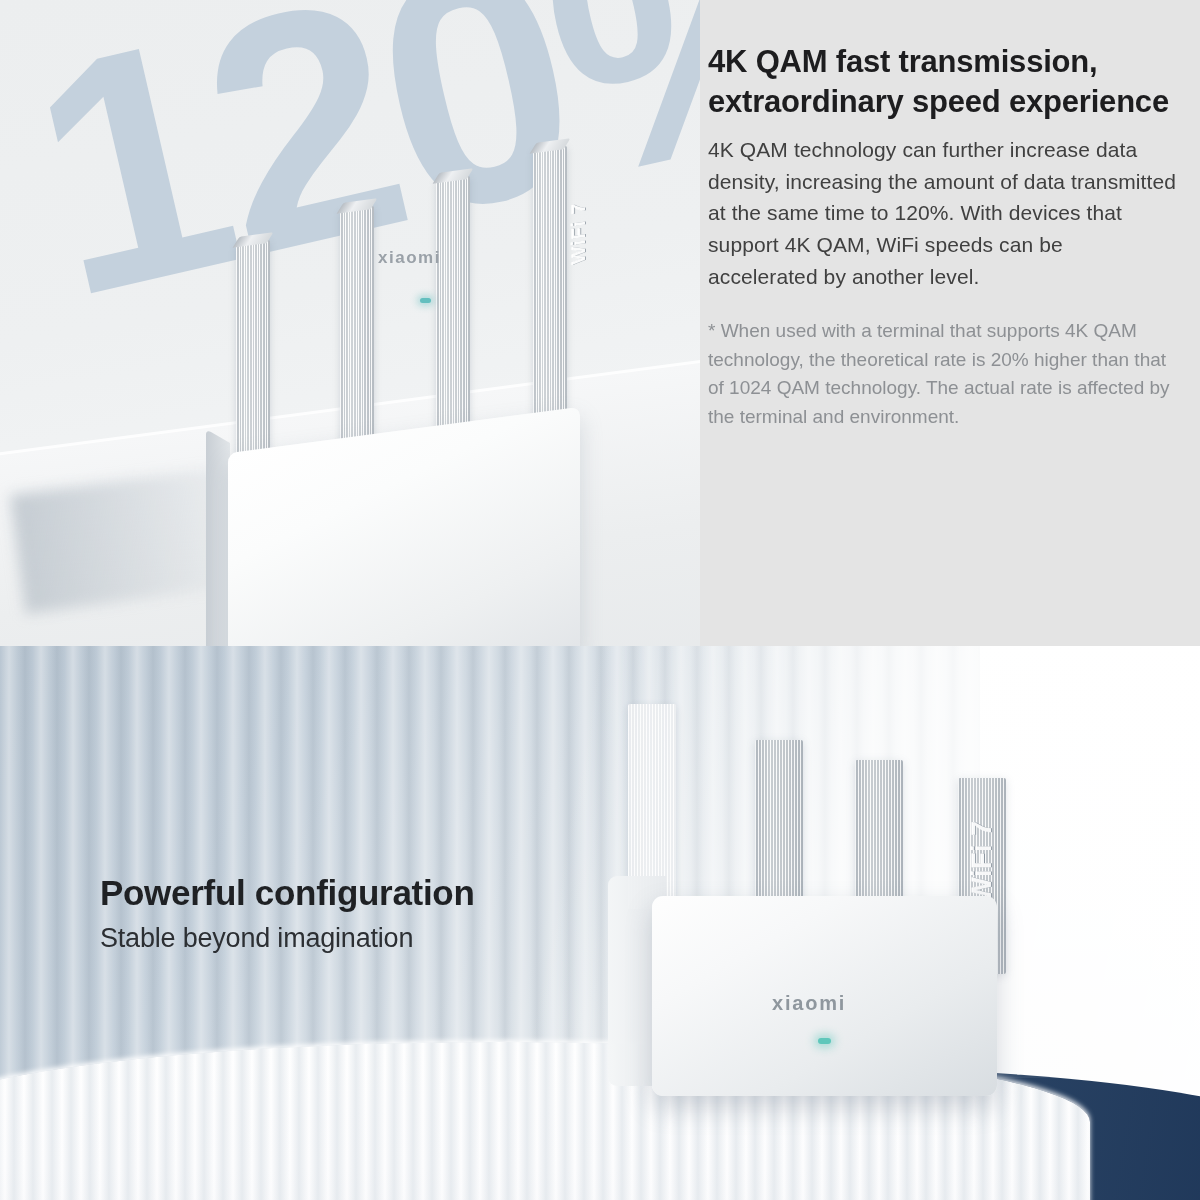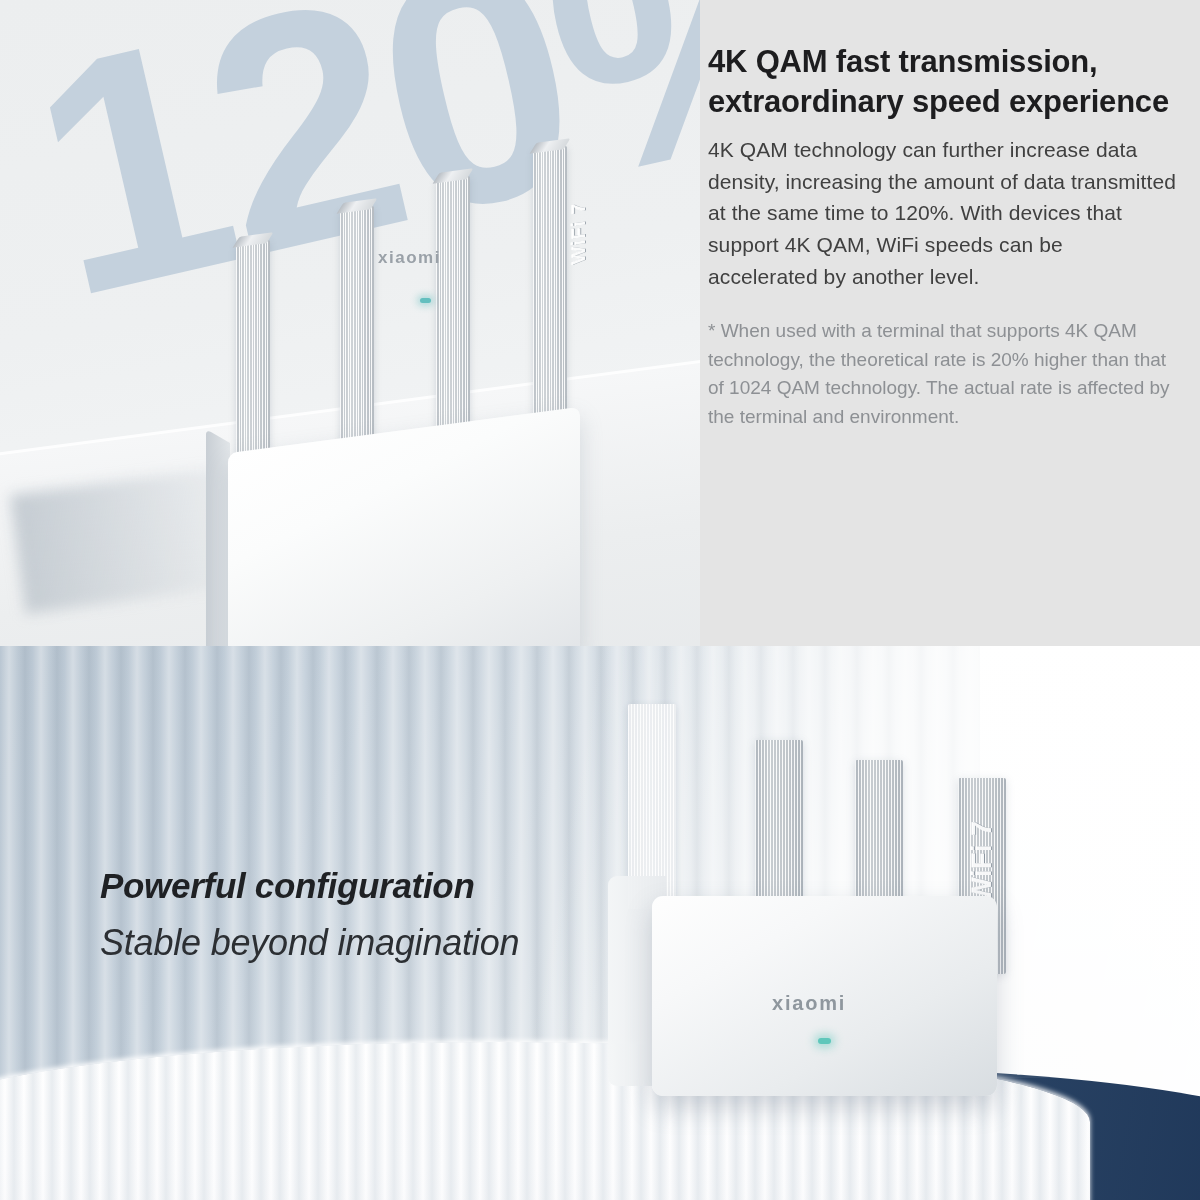--- a/index.html
+++ b/index.html
@@ -218,26 +218,26 @@
     position:absolute; left:152px; top:306px;
     font-size:20px; font-weight:600; letter-spacing:1.8px; color:#8f979e;
   }
   .led-bot {
     position:absolute; left:198px; top:352px; width:13px; height:6px;
     border-radius:3px; background:#5fc7bb;
     box-shadow:0 0 9px 4px rgba(95,199,187,.45);
   }
 
   
-  .bot-text { position:absolute; left:100px; top:220px; width:520px;font-style:italic; }
+  .bot-text { position:absolute; left:100px; top:227px; width:520px; }
   .b-head {
     font-size:35px; font-weight:700; color:#1f2124; letter-spacing:-.3px;
   }
   .b-sub {
-    margin-top:16px; font-size:36px; font-weight:400; color:#2c2f33;
+    margin-top:10px; font-size:27px; font-weight:400; color:#2c2f33;
     letter-spacing:-.2px;
   }
 </style>
 </head>
 <body>
 
 <div class="page">
 
   <section class="panel-top">
 

